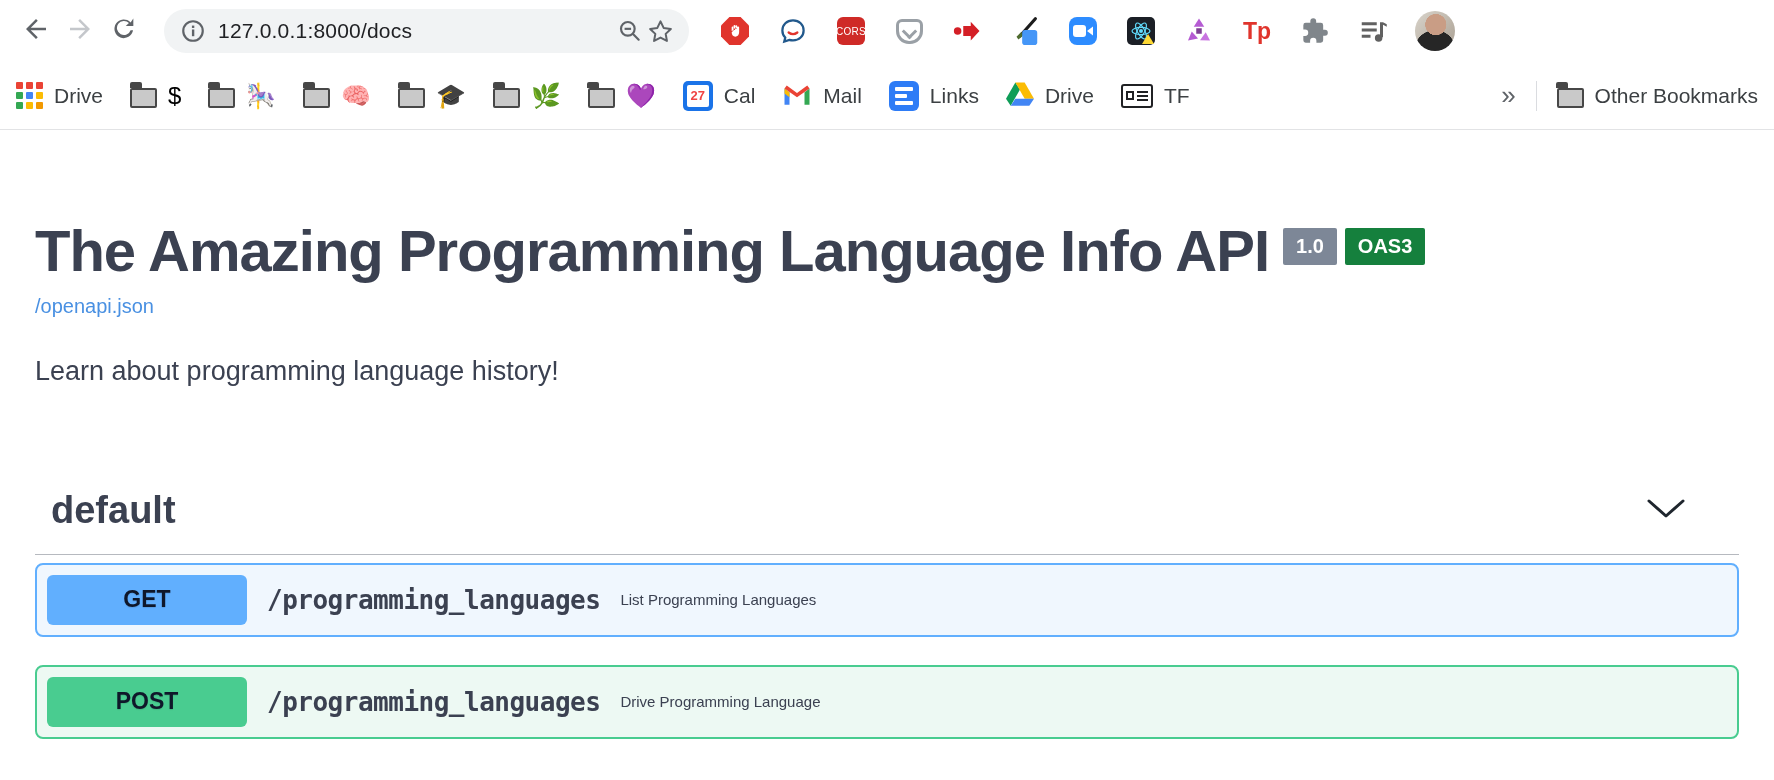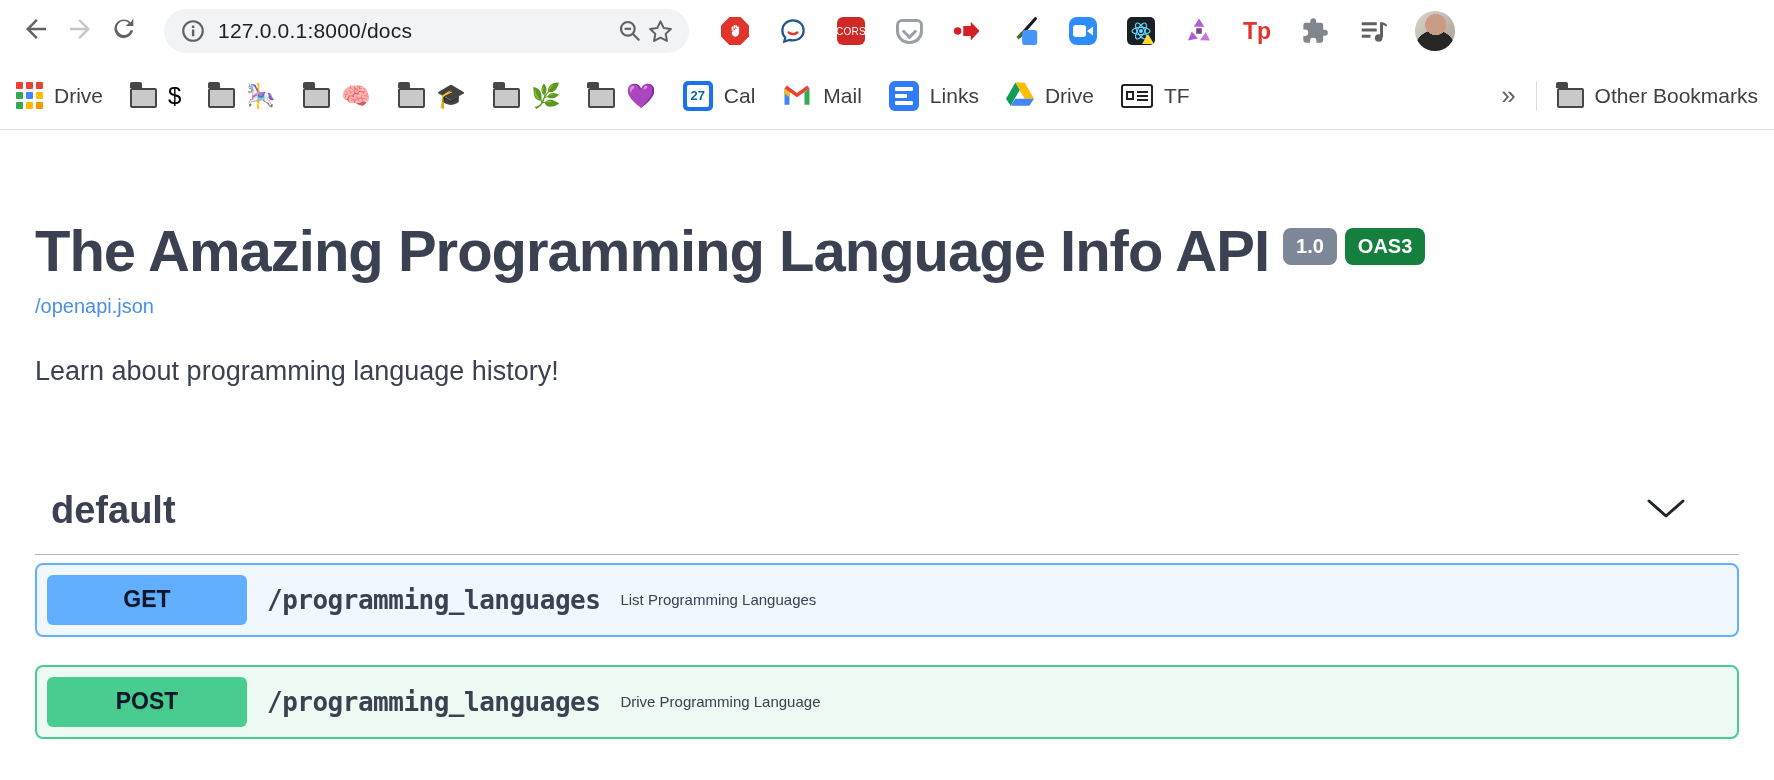--- a/index.html
+++ b/index.html
@@ -37,36 +37,36 @@
   
   .bookmarks { height:68px; display:flex; align-items:center; gap:27px; padding:0 16px; background:#fff; border-bottom:1px solid #e2e3e5; }
   .bm { display:flex; align-items:center; gap:11px; cursor:pointer; flex:0 0 auto; }
   .bm .label { font-size:21px; color:#3c4043; }
   .apps-grid { display:grid; grid-template-columns:repeat(3,7px); grid-template-rows:repeat(3,7px); gap:3px; }
   .apps-grid i { display:block; border-radius:1px; }
   .folder { width:27px; height:20px; background:#c9c9c9; border:2.5px solid #474747; border-radius:2px; position:relative; margin-top:4px; }
   .folder::before { content:""; position:absolute; top:-8px; left:-2.5px; width:12px; height:6px; background:#474747; border-radius:2px 2px 0 0; }
   .emblem { font-size:24px; line-height:1; }
   .cal-icon { width:30px; height:30px; background:#1a73e8; border-radius:5px; display:flex; align-items:center; justify-content:center; }
-  .cal-icon b { background:#fff; width:22px; height:22px; border-radius:2px; display:flex; align-items:center; justify-content:center; color:#0369a1; font-size:13px; font-weight:bold; }
+  .cal-icon b { background:#fff; width:22px; height:22px; border-radius:2px; display:flex; align-items:center; justify-content:center; color:#ef4444; font-size:13px; font-weight:bold; }
   .links-icon { width:30px; height:30px; background:#2e7cf6; border-radius:6px; display:flex; flex-direction:column; justify-content:center; gap:3px; padding:0 6px; }
   .links-icon i { display:block; height:4px; background:#fff; border-radius:1px; }
   .links-icon i:nth-child(1){ width:18px; } .links-icon i:nth-child(2){ width:12px; } .links-icon i:nth-child(3){ width:18px; }
   .tf-icon { width:32px; height:24px; border:2.5px solid #202124; border-radius:3px; background:#fff; display:flex; align-items:center; gap:3px; padding:0 3px; }
   .tf-icon .sq { width:8px; height:9px; border:2px solid #202124; }
   .tf-icon .lines { flex:1; display:flex; flex-direction:column; gap:2px; }
   .tf-icon .lines i { display:block; height:2px; background:#202124; }
   .bm-right { margin-left:auto; display:flex; align-items:center; gap:20px; }
   .chev2 { font-size:26px; color:#5f6368; cursor:pointer; }
   .vdiv { width:1px; height:30px; background:#dadce0; }
 
   
   .content { padding:0 35px; }
   .api-title { margin-top:88px; font-size:58px; font-weight:bold; color:#3b4151; letter-spacing:-1px; line-height:1.15; }
-  .badge { display:inline-block; vertical-align:18px; font-size:20px; font-weight:bold; color:#fff; padding:7px 13px; border-radius:8px; letter-spacing:0; margin-left:14px; }
+  .badge { display:inline-block; vertical-align:18px; font-size:20px; font-weight:bold; color:#fff; padding:7px 13px; border-radius:2px; letter-spacing:0; margin-left:14px; }
   .badge.version { background:#7d8797; }
   .badge.oas { background:#15803d; margin-left:8px; }
   .spec-link { display:inline-block; margin-top:10px; font-size:20px; color:#4990e2; text-decoration:none; cursor:pointer; }
   .api-desc { margin-top:38px; font-size:27px; color:#3b4151; }
 
   .section-head { margin-top:102px; display:flex; align-items:center; justify-content:space-between; padding:0 52px 22px 16px; border-bottom:1px solid #b6b9bf; cursor:pointer;gap:16px; }
   .section-title { font-size:38px; font-weight:bold; color:#3b4151; }
   .op-row { margin-top:9px; height:74px; border-radius:8px; display:flex; align-items:center; }
   .op-row.get { background:#f0f7fe; border:2px solid #61affe; margin-top:8px; }
   .op-row.post { background:#edf9f3; border:2px solid #49cc90; margin-top:28px; }

